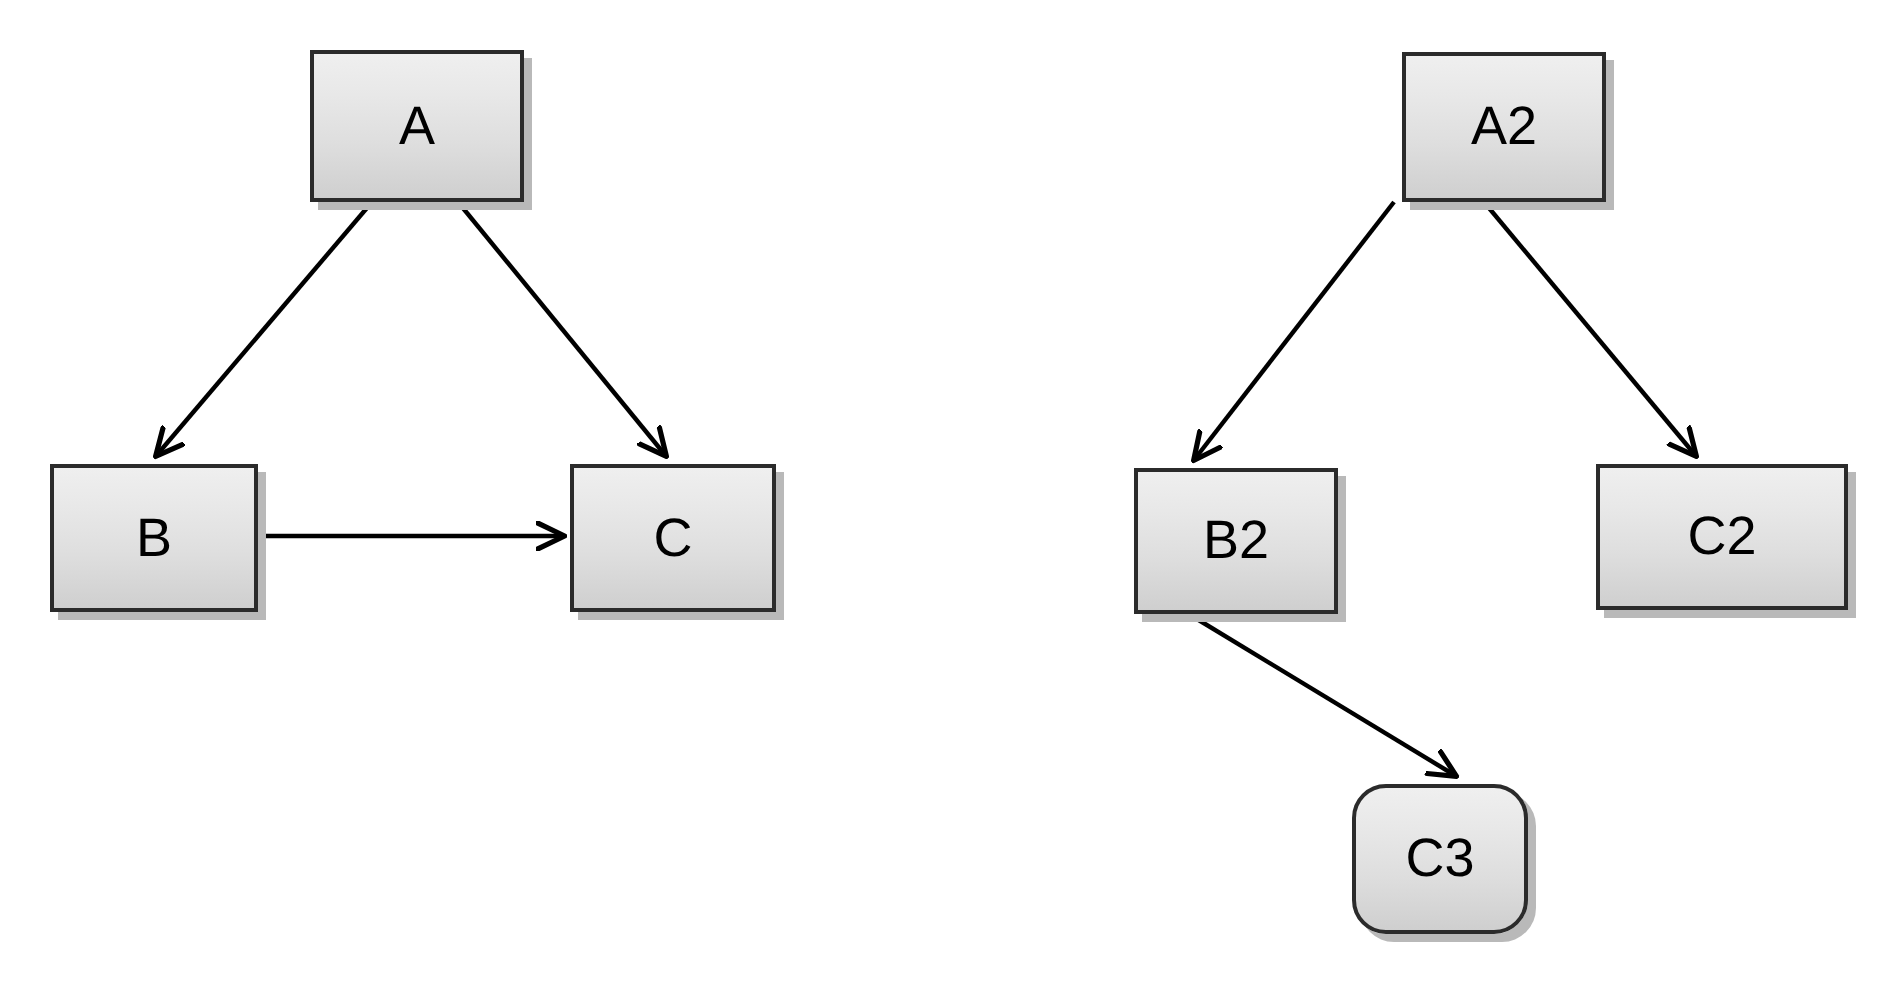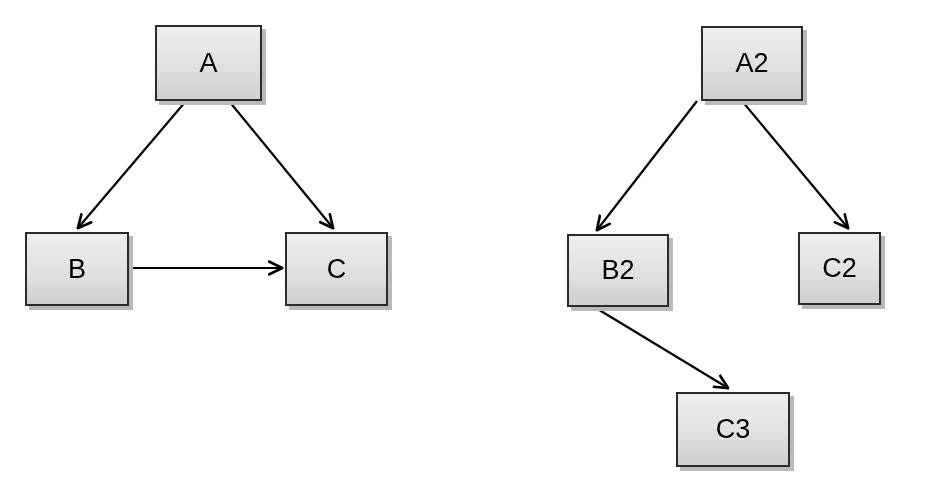--- a/index.html
+++ b/index.html
@@ -74,21 +74,21 @@
       </div>
       <div class="node" style="left: 285px; top: 232px; width: 103px; height: 74px;">
         <span class="node-label">C</span>
       </div>
       <div class="node" style="left: 670px; top: 26px; width: 102px; height: 75px; margin-left: 31px;">
         <span class="node-label">A2</span>
       </div>
       <div class="node" style="left: 543px; top: 234px; width: 102px; height: 73px; margin-left: 24px;">
         <span class="node-label">B2</span>
       </div>
-      <div class="node" style="left: 798px; top: 232px; width: 83px; height: 73px; align-items: center;">
+      <div class="node" style="left: 798px; top: 232px; width: 126px; height: 73px; align-items: center;">
         <span class="node-label">C2</span>
       </div>
-      <div class="node" style="left: 676px; top: 392px; width: 114px; height: 75px;">
+      <div class="node" style="left: 676px; top: 392px; width: 88px; height: 75px; border-radius: 17px;">
         <span class="node-label">C3</span>
       </div>
     </div>
 
 </div>
 
 </body></html>

